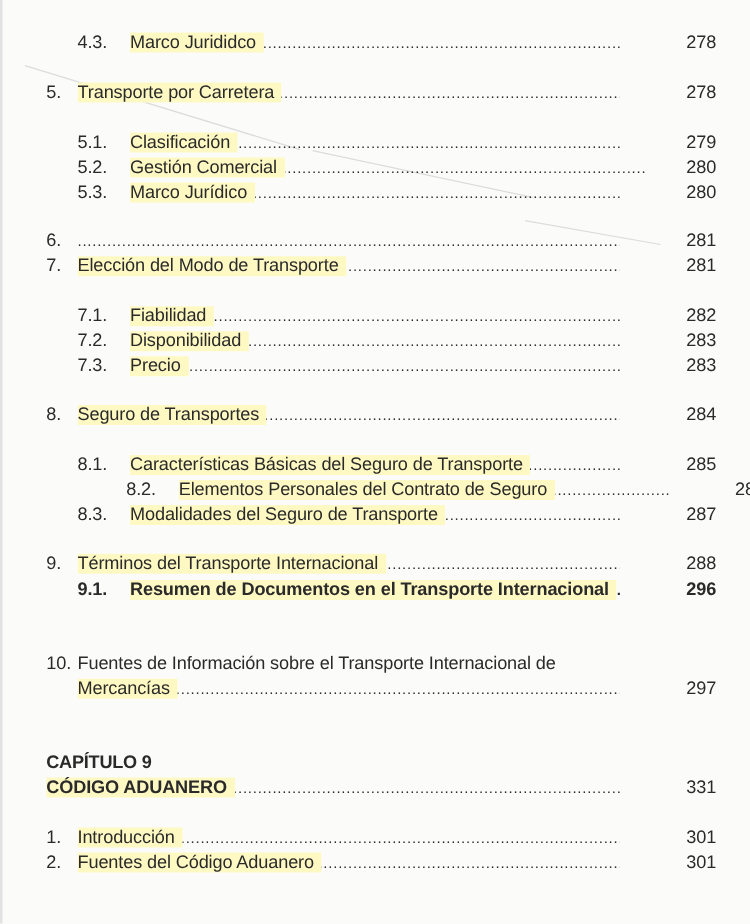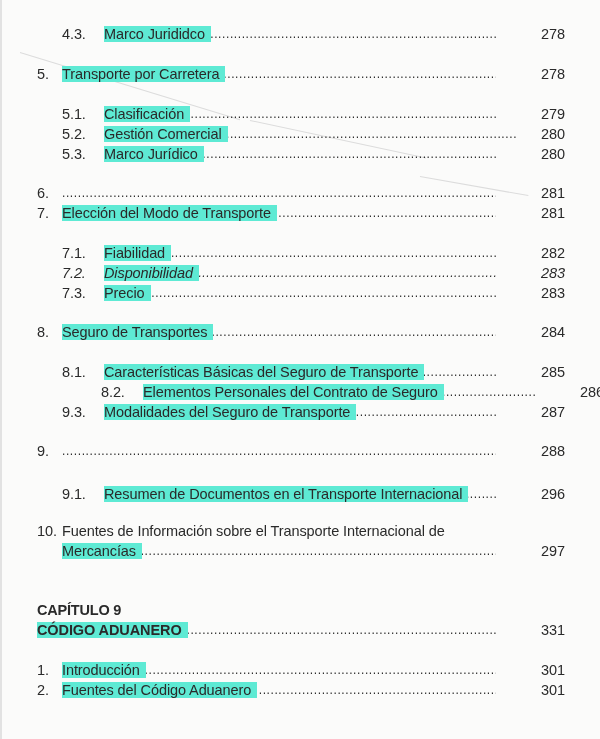--- a/index.html
+++ b/index.html
@@ -12,26 +12,26 @@
     }
     .page { position: absolute; left: 0; top: 0; width: 600px; height: 739px; }
     .edge { position: absolute; left: 0; top: 0; width: 2px; height: 739px; background: #e2e2e2; }
     .smudge { position: absolute; height: 1px; background: #dcdcdc; transform-origin: left center; }
     .row {
       position: absolute; left: 0; width: 600px; height: 20px;
       font-size: 14.5px; line-height: 20px; letter-spacing: -0.1px;
     }
     .num { position: absolute; top: 0; }
     .title-wrap { position: absolute; top: 0; right: 104px; overflow: hidden; white-space: nowrap; }
-    .title { background: #5eead4; padding-right: 6px; position: relative; z-index: 1; }
+    .title { background: #fef9c3; padding-right: 6px; position: relative; z-index: 1; }
     .leader {
       position: absolute; top: 0; right: 104px; height: 20px; overflow: hidden; white-space: nowrap;
       color: #2a2a2a; letter-spacing: 0.6px; font-size: 12px; line-height: 20px; text-align: right;
     }
-    .page-num { position: absolute; top: 0; left: 533px; width: 40px; text-align: center; }
+    .page-num { position: absolute; top: 0; left: 533px; width: 40px; text-align: right; }
     .l1 .num { left: 37px; }
     .l1 .title-wrap, .l1 .leader { left: 62px; }
     .l2 .num { left: 62px; }
     .l2 .title-wrap, .l2 .leader { left: 104px; }
     .l10 .num { left: 37px; }
     .plain { position: absolute; top: 0; white-space: nowrap; }
     .bold { font-weight: bold; letter-spacing: -0.2px; }
     .chap .title { font-weight: bold; }
   </style>
 </head>
@@ -84,21 +84,21 @@
         <span class="leader">.....................................................................................................................................</span>
         <span class="title-wrap"><span class="title">Elección del Modo de Transporte</span></span>
         <span class="page-num">281</span>
       </div>
       <div class="row l2" style="top: 243px;">
         <span class="num">7.1.</span>
         <span class="leader">.....................................................................................................................................</span>
         <span class="title-wrap"><span class="title">Fiabilidad</span></span>
         <span class="page-num">282</span>
       </div>
-      <div class="row l2" style="top: 263px; font-style: italic;">
+      <div class="row l2" style="top: 263px;">
         <span class="num">7.2.</span>
         <span class="leader">.....................................................................................................................................</span>
         <span class="title-wrap"><span class="title">Disponibilidad</span></span>
         <span class="page-num">283</span>
       </div>
       <div class="row l2" style="top: 283px;">
         <span class="num">7.3.</span>
         <span class="leader">.....................................................................................................................................</span>
         <span class="title-wrap"><span class="title">Precio</span></span>
         <span class="page-num">283</span>
@@ -115,31 +115,32 @@
         <span class="title-wrap"><span class="title">Características Básicas del Seguro de Transporte</span></span>
         <span class="page-num">285</span>
       </div>
       <div class="row l2" style="top: 382px; margin-left: 39px;">
         <span class="num">8.2.</span>
         <span class="leader">.....................................................................................................................................</span>
         <span class="title-wrap"><span class="title">Elementos Personales del Contrato de Seguro</span></span>
         <span class="page-num">286</span>
       </div>
       <div class="row l2" style="top: 402px;">
-        <span class="num">9.3.</span>
+        <span class="num">8.3.</span>
         <span class="leader">.....................................................................................................................................</span>
         <span class="title-wrap"><span class="title">Modalidades del Seguro de Transporte</span></span>
         <span class="page-num">287</span>
       </div>
       <div class="row l1" style="top: 441px;">
         <span class="num">9.</span>
         <span class="leader">.....................................................................................................................................</span>
+        <span class="title-wrap"><span class="title">Términos del Transporte Internacional</span></span>
         <span class="page-num">288</span>
       </div>
-      <div class="row l2" style="top: 484px;">
+      <div class="row l2" style="top: 462px; font-weight: bold;">
         <span class="num">9.1.</span>
         <span class="leader">.....................................................................................................................................</span>
         <span class="title-wrap"><span class="title">Resumen de Documentos en el Transporte Internacional</span></span>
         <span class="page-num">296</span>
       </div>
     </div>
 
   <div class="row l10" style="top:521px;">
     <span class="num">10.</span>
     <span class="plain" style="left:62px;">Fuentes de Información sobre el Transporte Internacional de</span>

